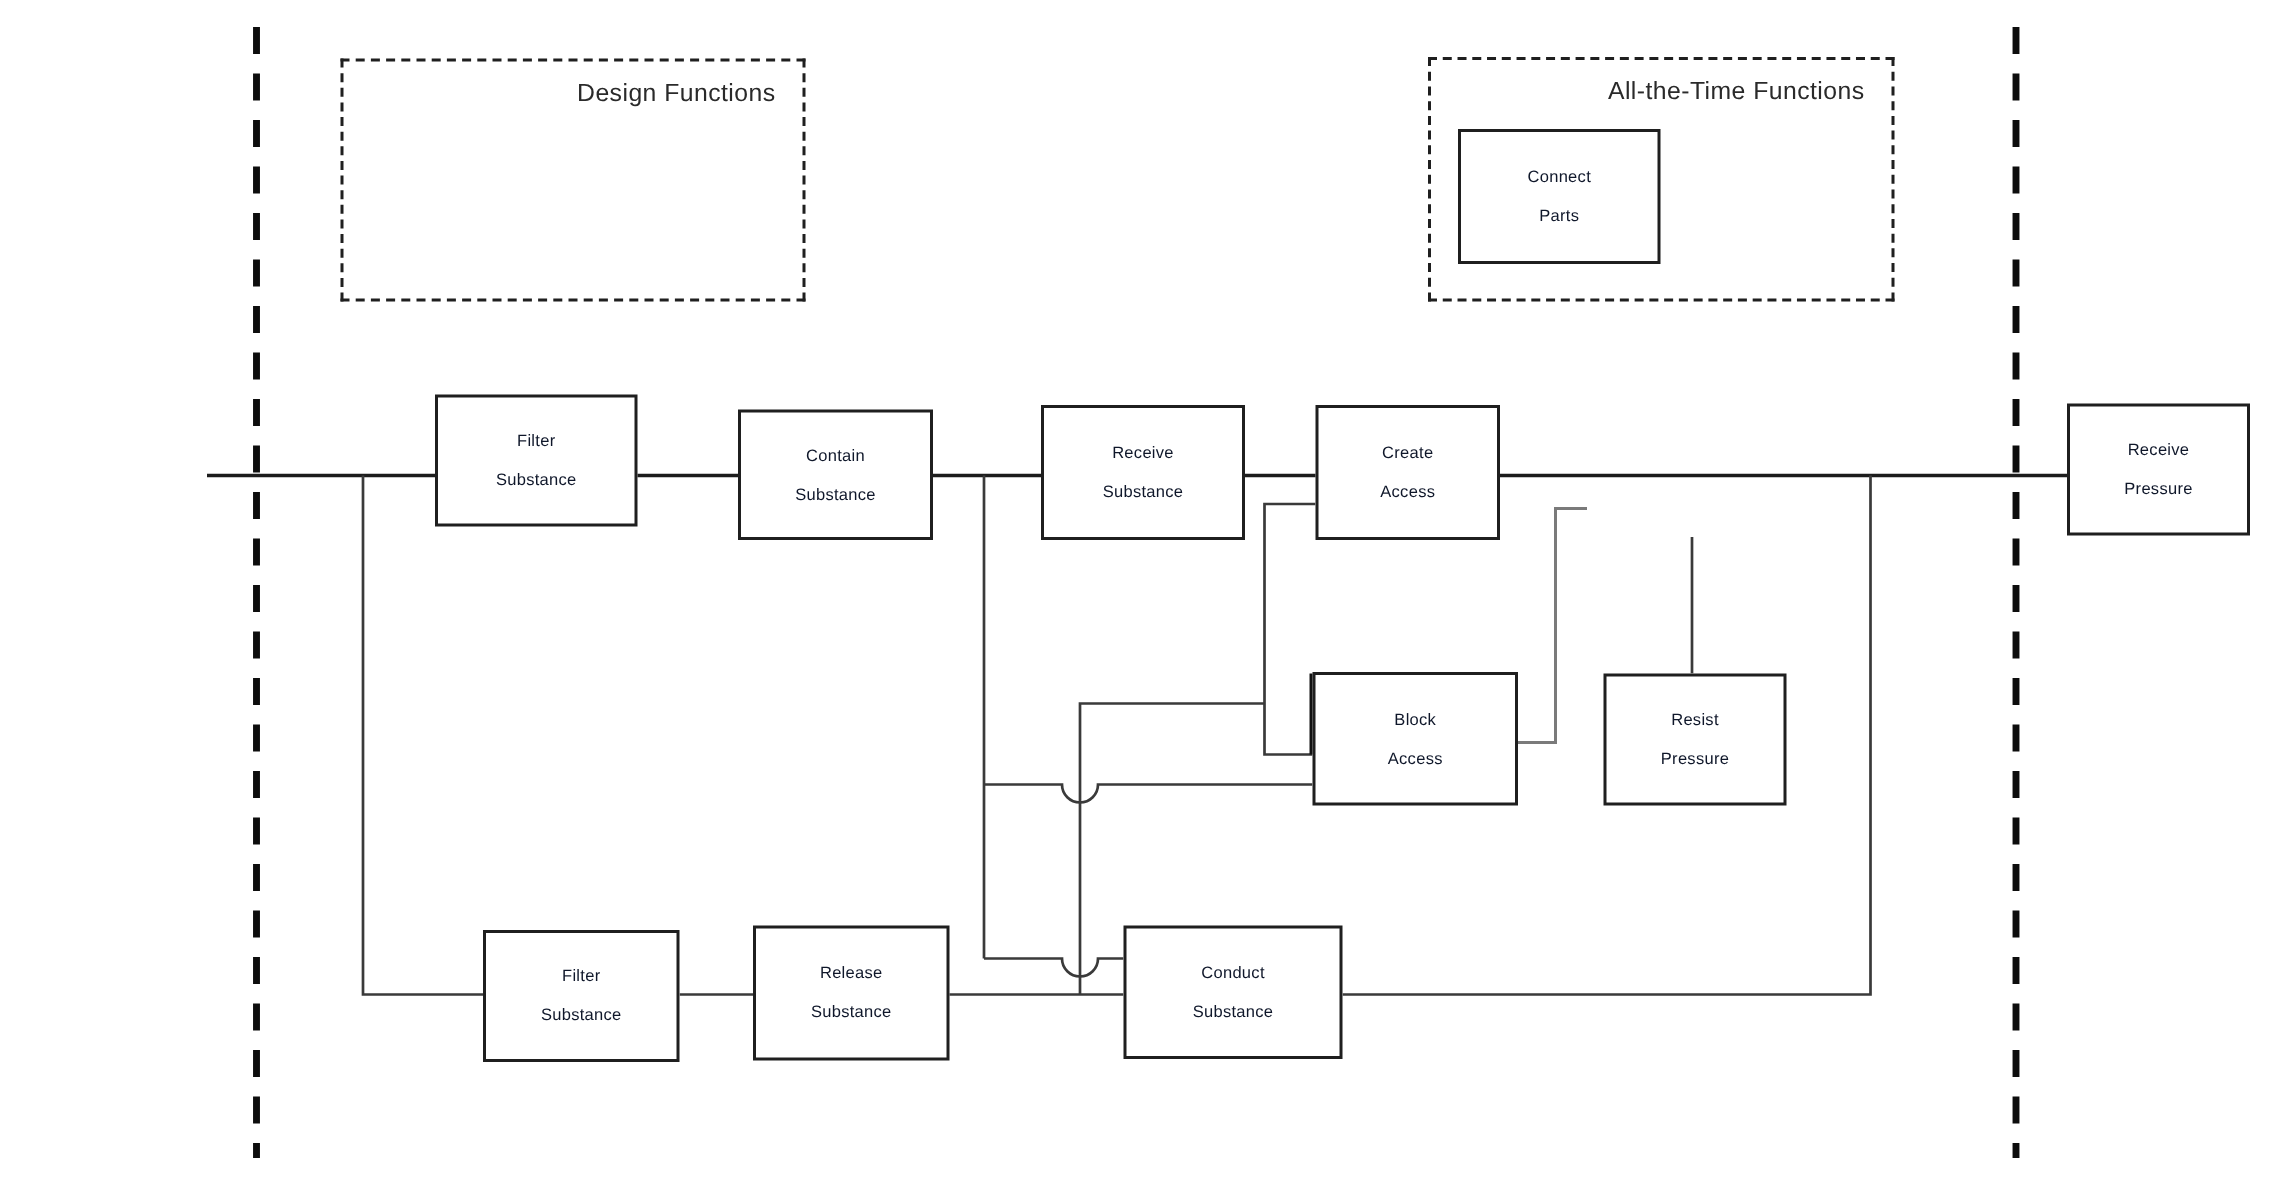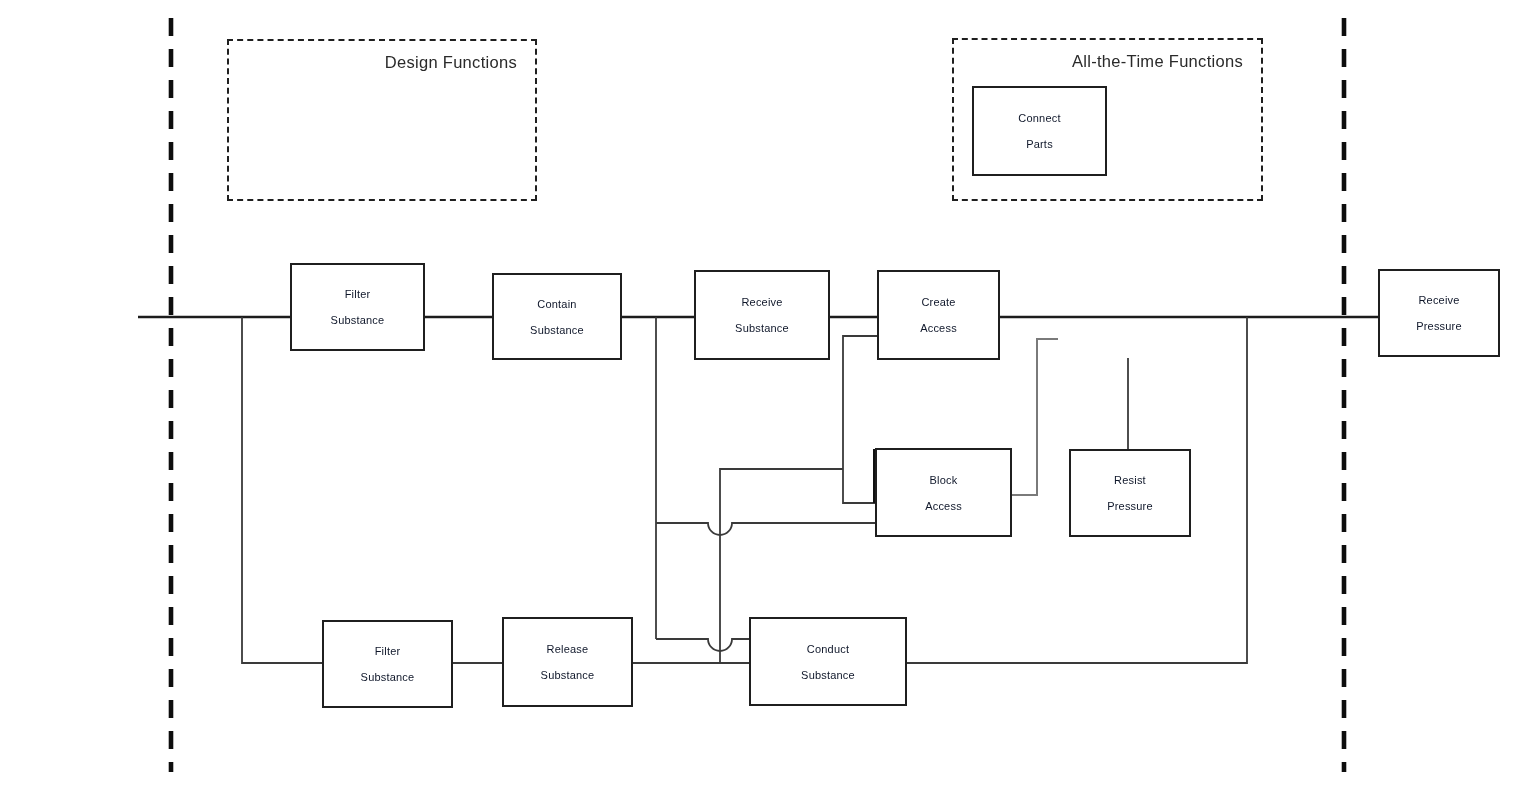--- a/index.html
+++ b/index.html
@@ -123,21 +123,21 @@
   <div class="node" style="left:322px;top:620px;width:131px;height:88px">
     <span>Filter</span>
     <span>Substance</span>
   </div>
 
   <div class="node" style="left:502px;top:617px;width:131px;height:90px">
     <span>Release</span>
     <span>Substance</span>
   </div>
 
-  <div class="node" style="left:749px;top:617px;width:158px;height:89px">
+  <div class="node" style="left:749px;top:617px;width:146px;height:89px">
     <span>Conduct</span>
     <span>Substance</span>
   </div>
 
   <div class="node" style="left:972px;top:86px;width:135px;height:90px">
     <span>Connect</span>
     <span>Parts</span>
   </div>
 
 </div>

